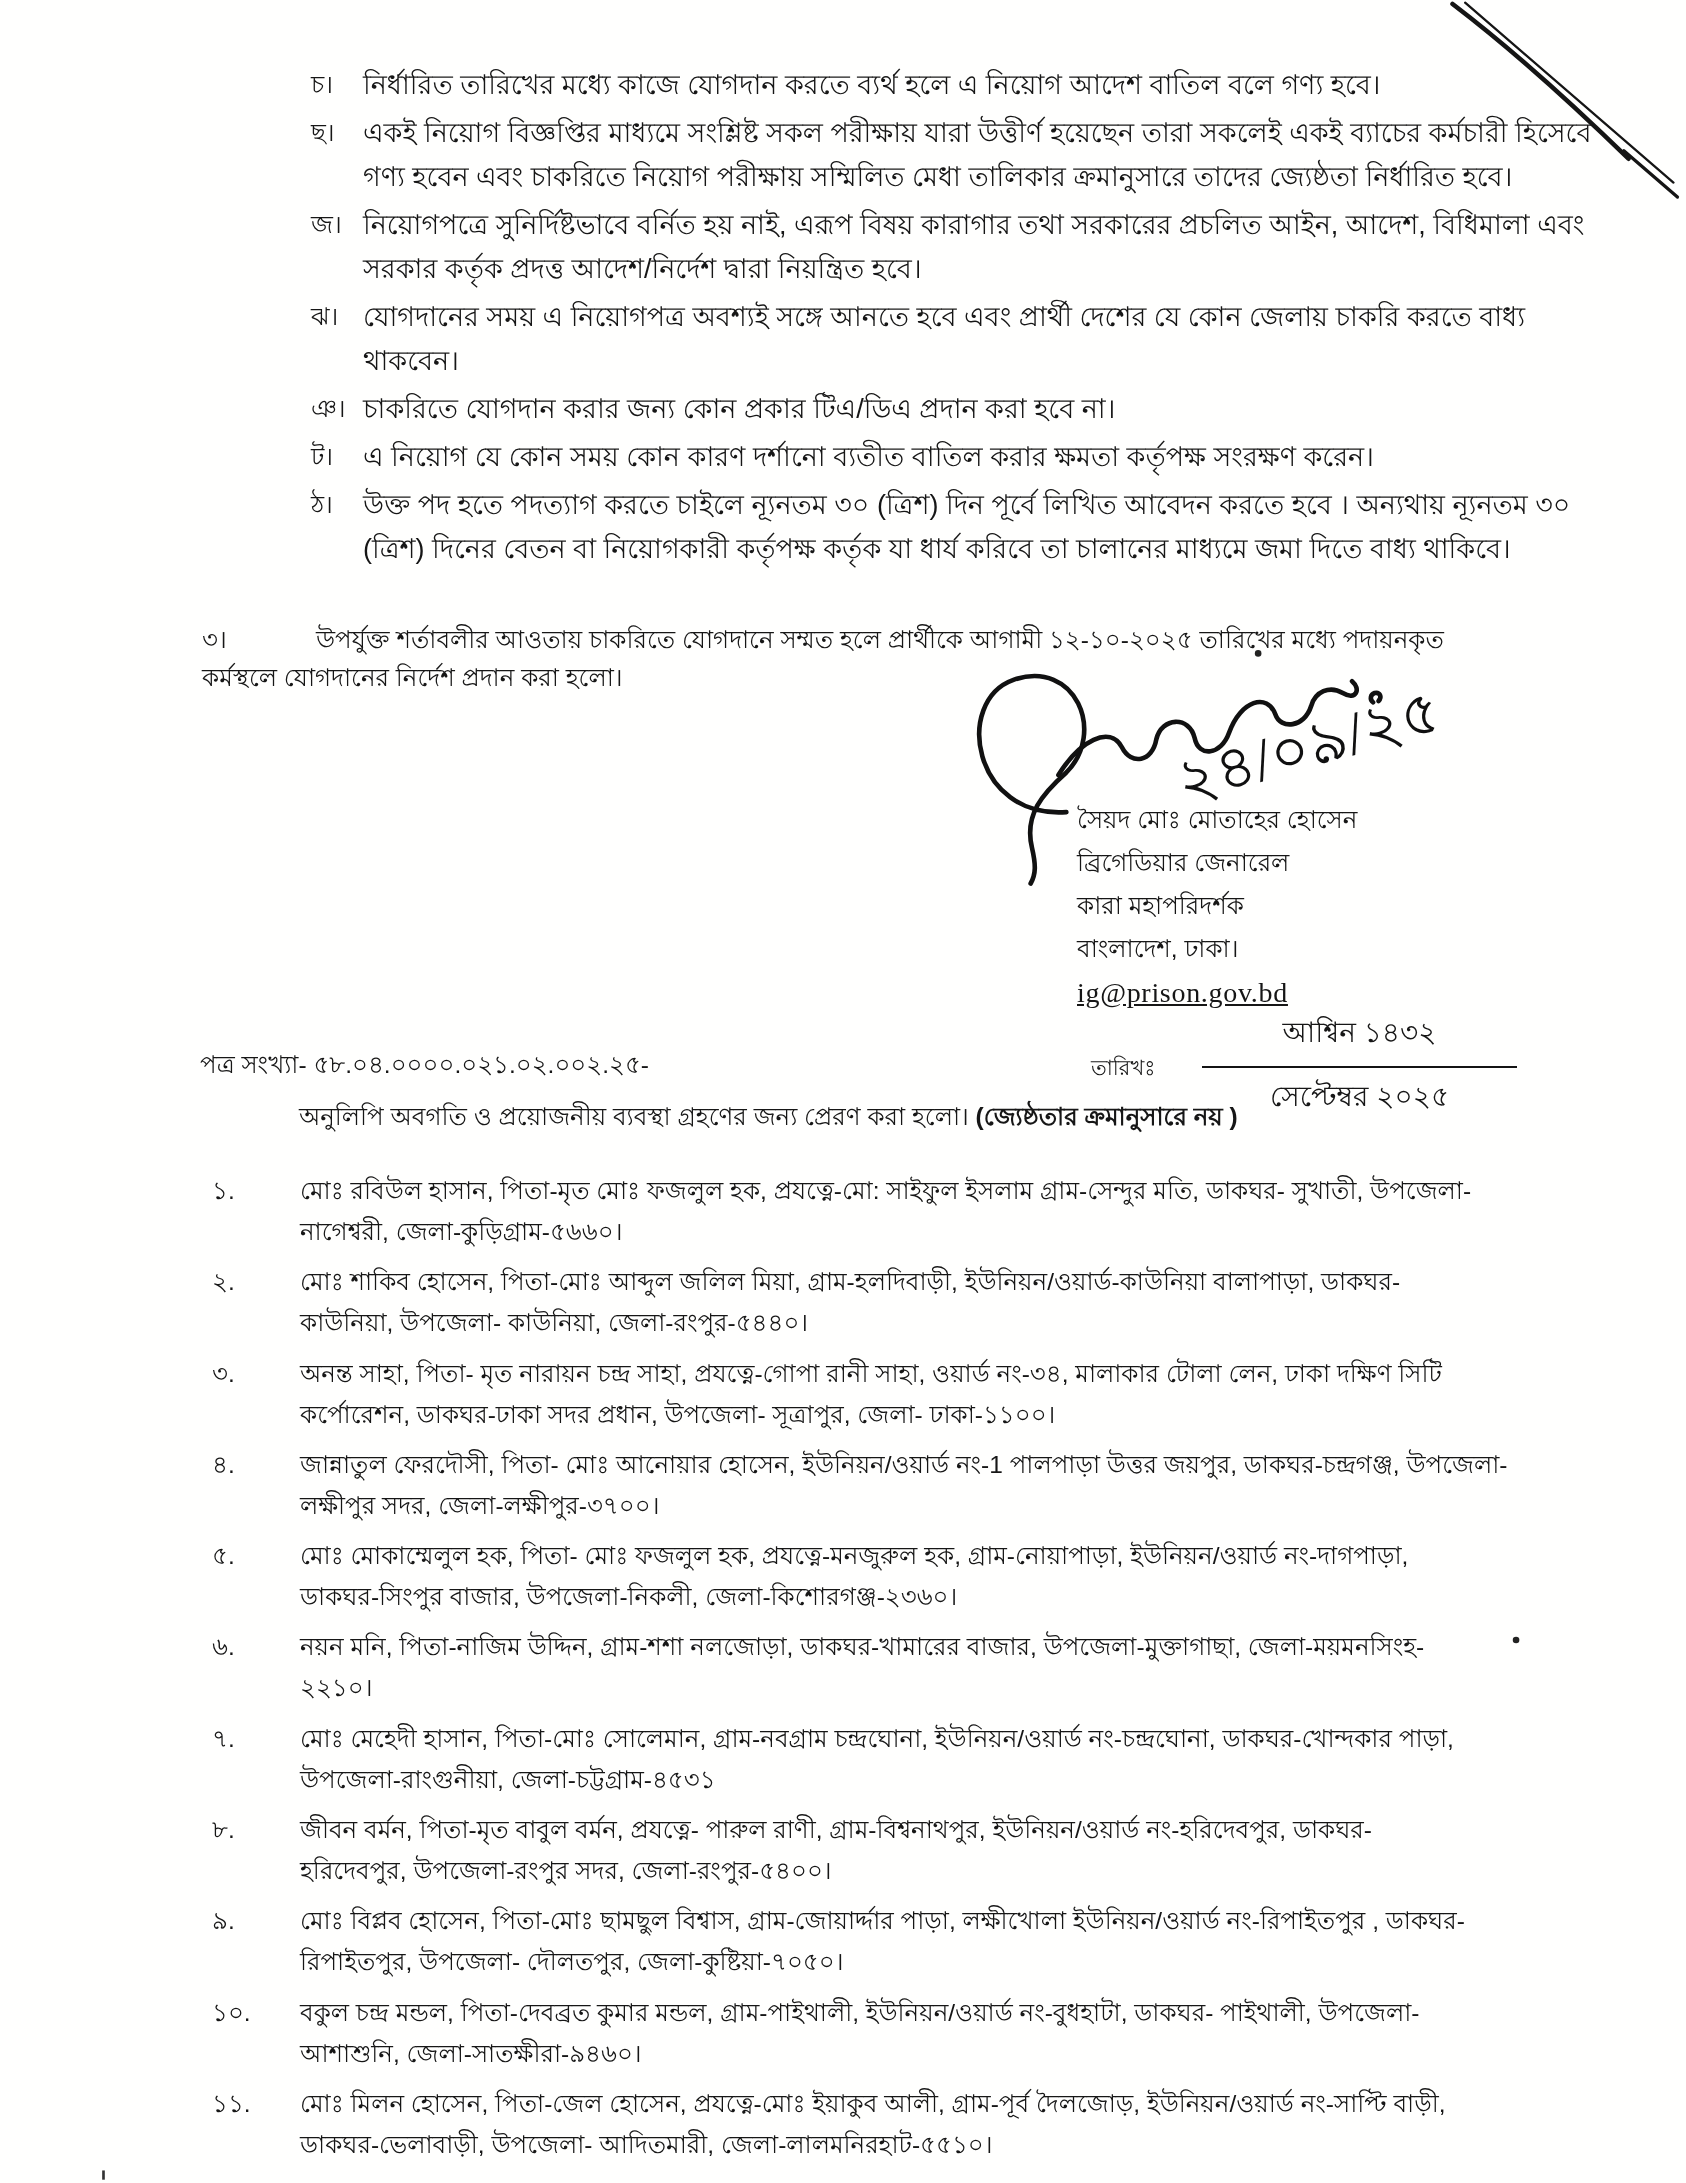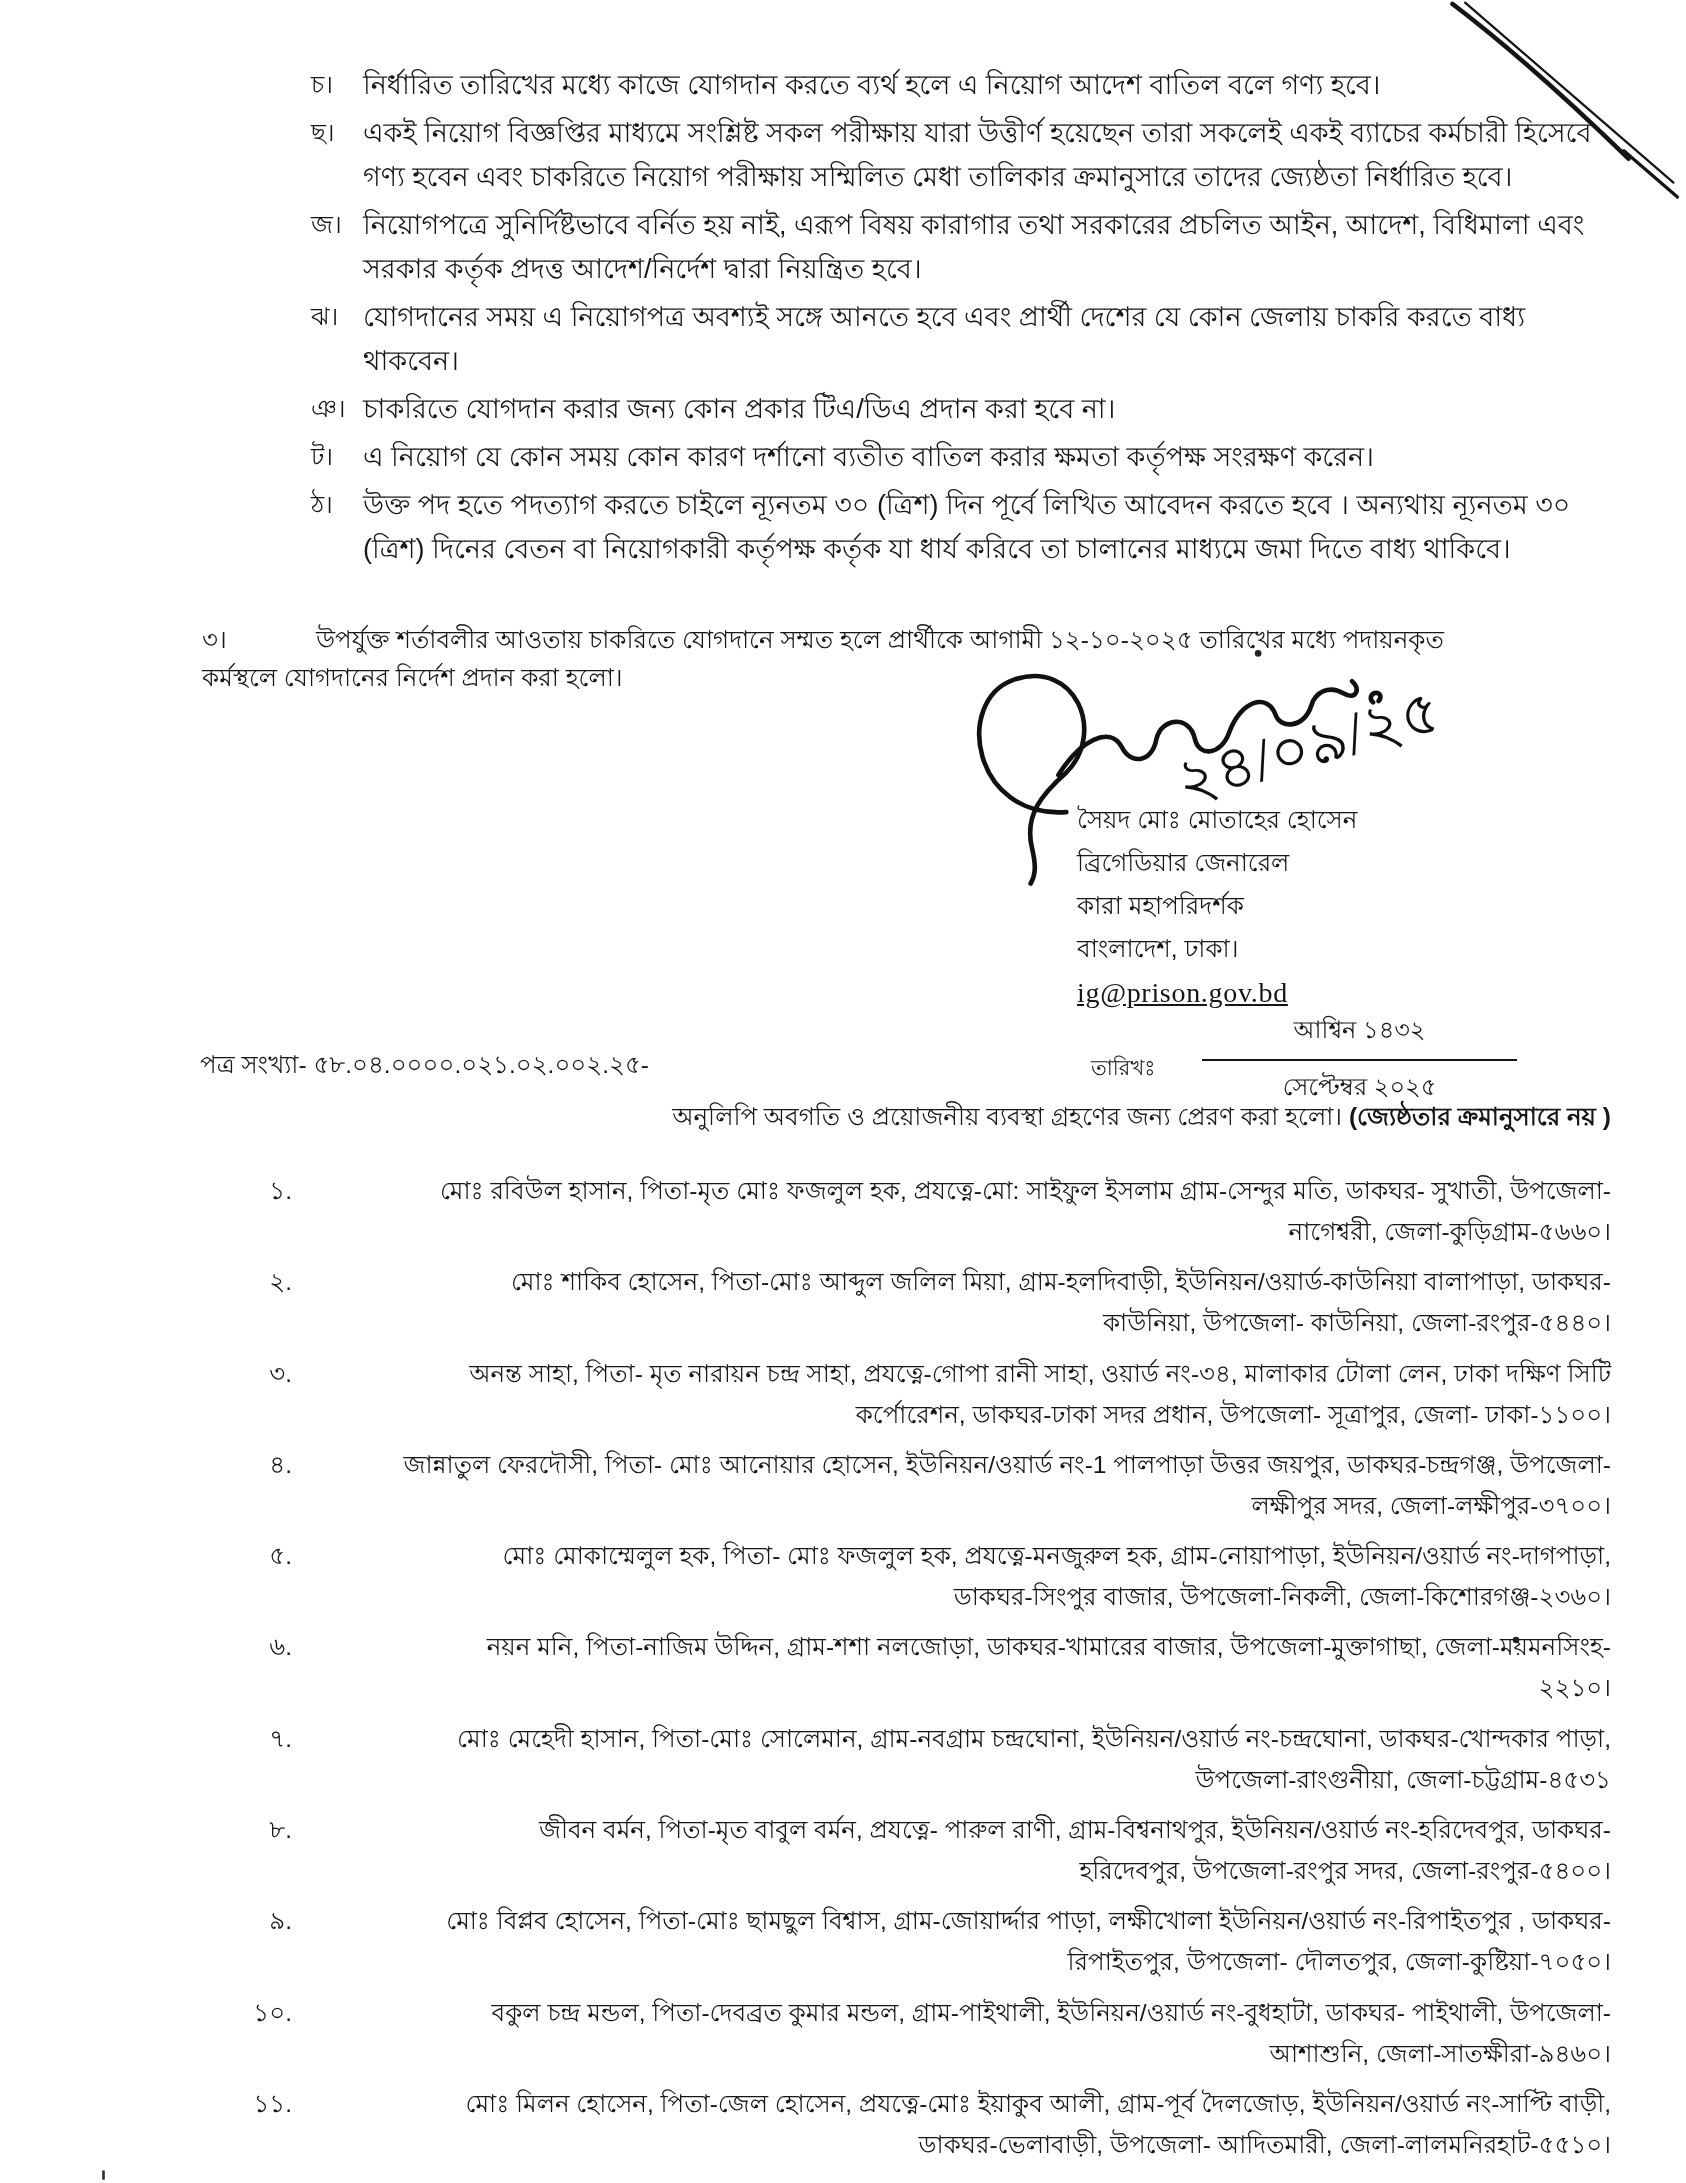--- a/index.html
+++ b/index.html
@@ -21,25 +21,25 @@
   .c3-num{display:inline-block;width:114px;}
 
   
   .sig-block{position:absolute;left:1077px;top:798px;font-size:24.5px;line-height:43px;}
   .sig-email{font-family:"Liberation Serif","DejaVu Serif",serif;font-size:28px;line-height:46px;
              text-decoration:underline;letter-spacing:0.7px;}
 
   
   .letter-no{position:absolute;left:200px;top:1046px;font-size:24.5px;}
   .date-label{position:absolute;left:1091px;top:1052px;font-size:21px;}
-  .date-frac{position:absolute;left:1202px;top:1011px;width:315px;text-align:center;font-size:24px;}
+  .date-frac{position:absolute;left:1202px;top:1011px;width:315px;text-align:center;font-size:28px;}
   .date-frac .top{padding-bottom:8px;border-bottom:2.6px solid #141414;margin-bottom:6.6px;}
 
   
-  .copy-section{position:absolute;left:204px;top:1102px;width:1407px;font-size:24.5px;text-align:right;}
+  .copy-section{position:absolute;left:212px;top:1102px;width:1407px;font-size:24.5px;}
   .copy-heading{margin-left:87px;line-height:30px;margin-bottom:38px;}
   .copy-note{font-weight:bold;}
   .copy-item{display:flex;margin-bottom:9.3px;}
   .copy-num{flex:none;width:88px;line-height:41px;}
   .copy-lines{flex:1;}
   .copy-section .ln{line-height:41px;}
 
   .marks{position:absolute;left:0;top:0;width:1687px;height:2183px;pointer-events:none;}
 </style>
 </head>

